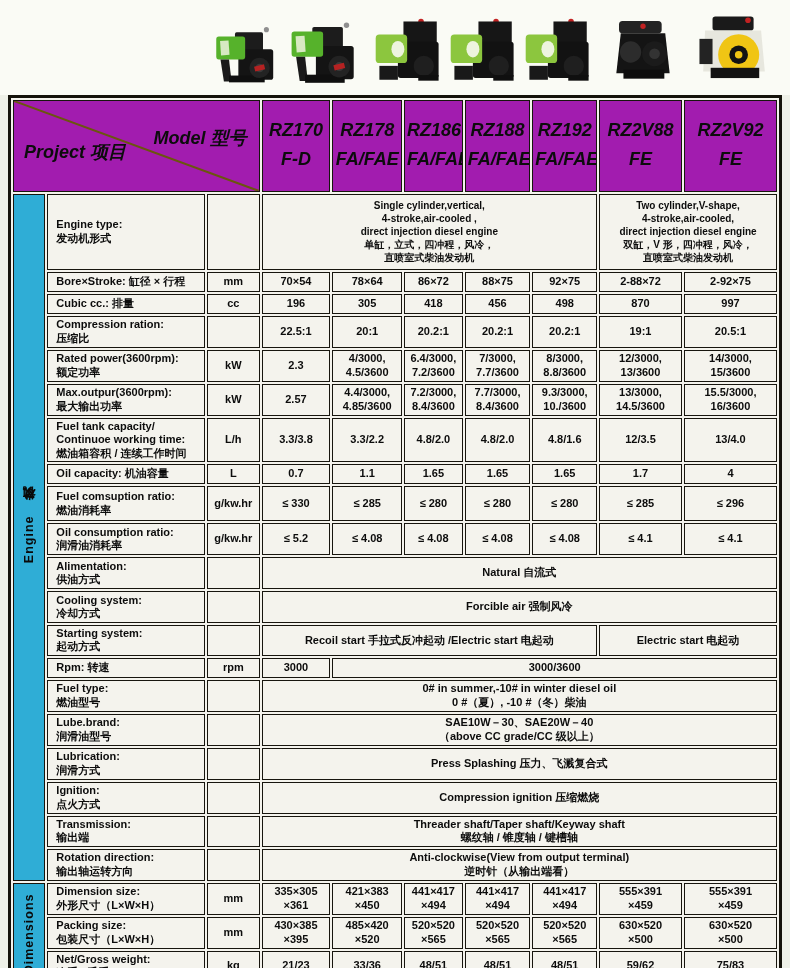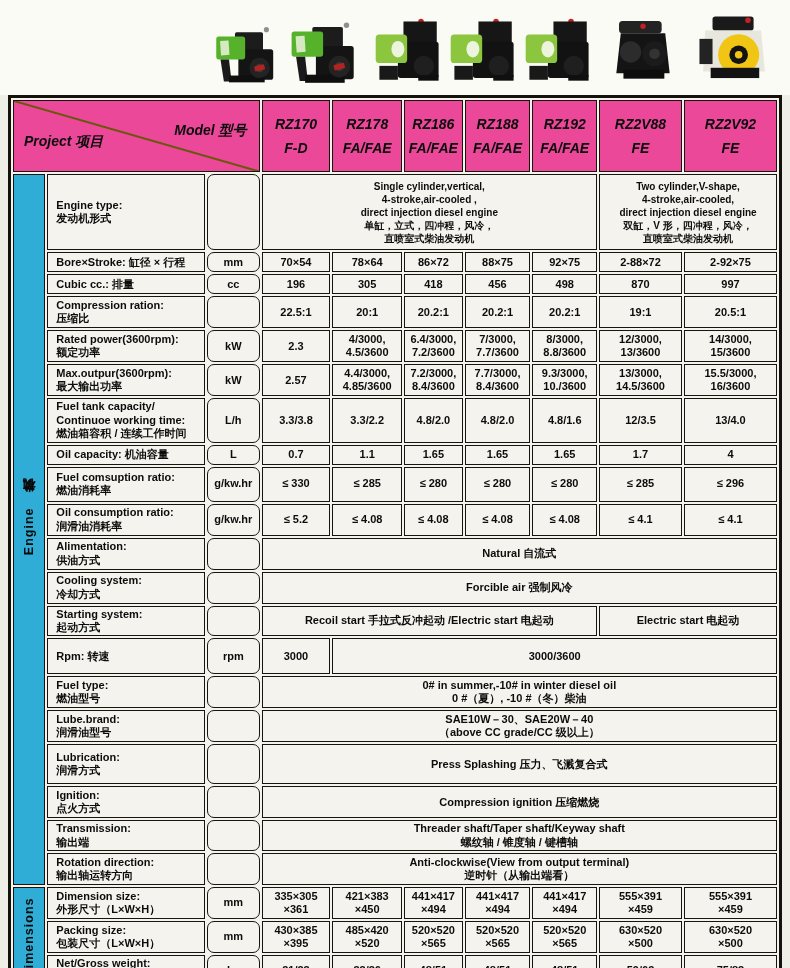--- a/index.html
+++ b/index.html
@@ -35,41 +35,41 @@
     font-weight:bold;
     font-size:11px;line-height:1.22;
     text-align:center;vertical-align:middle;
     padding:1px 2px;
     box-sizing:border-box;
     white-space:pre-line;
     overflow:hidden;
   }
   
   td.corner, td.model{
-    background:#ec4899;
+    background:#a21caf;
     font-style:italic;
-    font-size:14px;
+    font-size:18px;
   }
   td.corner{position:relative;}
   td.corner .proj{position:absolute;left:10px;top:58%;transform:translateY(-50%);}
   td.corner .modl{position:absolute;right:12px;top:42%;transform:translateY(-50%);}
   td.corner svg.diag{position:absolute;inset:0;width:100%;height:100%;}
   td.model .m2{margin-top:7px;}
 
   
   td.section-cell{background:#2fadd6;padding:0;}
   .vtext{
     writing-mode:vertical-rl;transform:rotate(180deg);
     display:inline-block;
     font-size:12.5px;font-weight:bold;color:#0a0a0a;
     letter-spacing:1px;white-space:nowrap;
   }
 
   td.label-cell{text-align:left;padding-left:8px;font-size:11px;}
-  td.unit-cell{font-size:11px;border-radius:7px;}
+  td.unit-cell{font-size:11px;}
   td.data-cell{font-size:11px;}
   td.small-cell{font-size:10px;line-height:1.3;}
 </style>
 </head>
 <body>
 
 <div class="page">
 
   <div class="gallery">
     <div class="engine e1">
@@ -340,41 +340,41 @@
             <td class="unit-cell"></td>
             <td class="data-cell" colspan="7">Forcible air  强制风冷</td>
           </tr>
           <tr style="height: 16px; margin-top: 25px;">
             <td class="label-cell">Starting system:
 起动方式</td>
             <td class="unit-cell"></td>
             <td class="data-cell" colspan="5">Recoil start  手拉式反冲起动 /Electric start  电起动</td>
             <td class="data-cell" colspan="2">Electric start  电起动</td>
           </tr>
-          <tr style="height: 36px;">
+          <tr style="height: 20px;">
             <td class="label-cell">Rpm: 转速</td>
             <td class="unit-cell">rpm</td>
             <td class="data-cell">3000</td>
             <td class="data-cell" colspan="6">3000/3600</td>
           </tr>
           <tr style="height: 32px;">
             <td class="label-cell">Fuel type:
 燃油型号</td>
             <td class="unit-cell"></td>
             <td class="data-cell" colspan="7">0# in summer,-10# in winter diesel oil
 0 #（夏）, -10 #（冬）柴油</td>
           </tr>
           <tr style="height: 32px;">
             <td class="label-cell">Lube.brand:
 润滑油型号</td>
             <td class="unit-cell"></td>
             <td class="data-cell" colspan="7">SAE10W－30、SAE20W－40
 （above CC grade/CC 级以上）</td>
           </tr>
-          <tr style="height: 40px;">
+          <tr style="height: 32px;">
             <td class="label-cell">Lubrication:
 润滑方式</td>
             <td class="unit-cell"></td>
             <td class="data-cell" colspan="7">Press  Splashing 压力、飞溅复合式</td>
           </tr>
           <tr style="height: 32px;">
             <td class="label-cell">Ignition:
 点火方式</td>
             <td class="unit-cell"></td>
             <td class="data-cell" colspan="7">Compression ignition 压缩燃烧</td>

